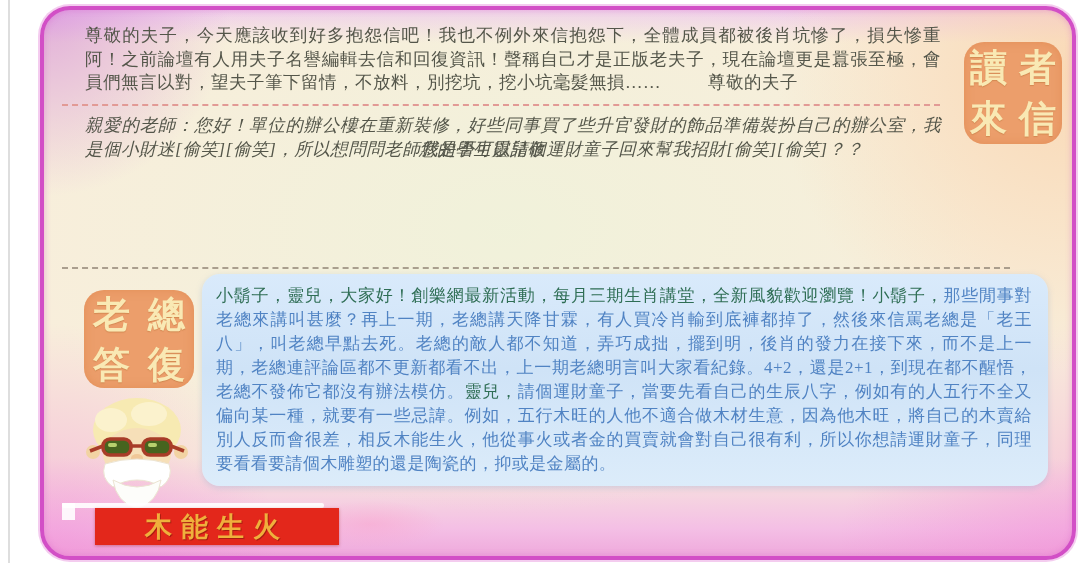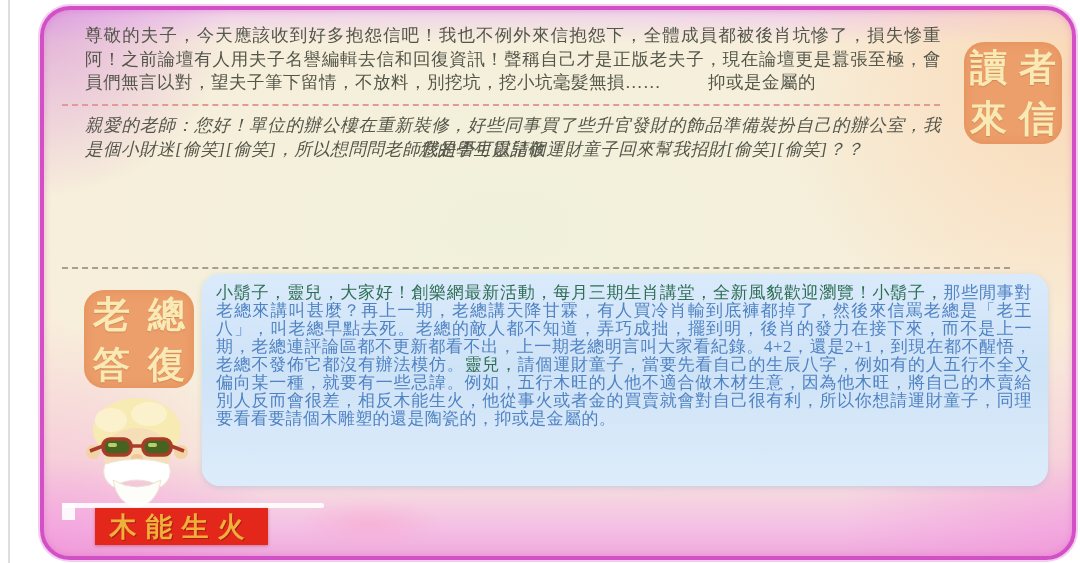--- a/index.html
+++ b/index.html
@@ -44,29 +44,29 @@
   .reader-box{left:964px;top:42px;width:98px;height:102px;font-size:37px;}
   .boss-box{left:84px;top:290px;width:110px;height:98px;font-size:37px;}
   .reply-panel{
     position:absolute;left:202px;top:274px;width:846px;height:212px;
     border-radius:18px;
     background:linear-gradient(180deg,#d9eafb 0%,var(--c-blue-panel,#cfe3f7) 45%,#dcecfa 100%);
     box-shadow:0 2px 6px rgba(140,170,210,.35);
   }
   .reply-text{
     padding:10px 16px 0 14px;
-    font-size:17px;line-height:18px;letter-spacing:.4px;text-align:justify;
+    font-size:17px;line-height:24px;letter-spacing:.4px;text-align:justify;
   }
   .seg-green{color:var(--c-reply-green,#2f6e55);}
   .seg-blue{color:var(--c-reply-blue,#5083c3);}
   .oldman{position:absolute;left:76px;top:390px;width:122px;height:120px;}
   .banner-strip{position:absolute;left:62px;top:503px;width:262px;height:5px;background:#ffffff;opacity:.9;border-radius:2px;}
   .banner-notch{position:absolute;left:62px;top:503px;width:13px;height:17px;background:#ffffff;opacity:.9;}
   .banner{
-    position:absolute;left:95px;top:508px;width:173px;height:37px;
+    position:absolute;left:95px;top:508px;width:244px;height:37px;
     background:var(--c-banner-bg,#e3271b);
     color:var(--c-banner-text,#efb03c);
     font-size:27px;font-weight:bold;letter-spacing:9px;
     display:flex;align-items:center;justify-content:center;
     text-shadow:1px 1px 0 rgba(120,20,10,.55);
     box-shadow:0 1px 3px rgba(150,30,20,.4);
   }
   .watermark-smudge{
     position:absolute;left:295px;top:500px;width:150px;height:48px;border-radius:50%;
     background:radial-gradient(ellipse at center, rgba(250,160,200,.45), rgba(250,160,200,0) 70%);
@@ -74,21 +74,21 @@
 </style>
 </head>
 <body>
 
 <div class="thin-line"></div>
 
 <div class="page-frame"></div>
 
 <div class="letter letter-1">
   <span>尊敬的夫子，今天應該收到好多抱怨信吧！我也不例外來信抱怨下，全體成員都被後肖坑慘了，損失慘重阿！之前論壇有人用夫子名譽編輯去信和回復資訊！聲稱自己才是正版老夫子，現在論壇更是囂張至極，會員們無言以對，望夫子筆下留情，不放料，別挖坑，挖小坑毫髮無損……</span>
-  <span class="sig-inline">抑或是金屬的</span>
+  <span class="sig-inline">尊敬的夫子</span>
 </div>
 
 <div class="dashed dashed-1"></div>
 
 <div class="letter letter-2">
   <span>親愛的老師：您好！單位的辦公樓在重新裝修，好些同事買了些升官發財的飾品準備裝扮自己的辦公室，我是個小財迷[偷笑][偷笑]，所以想問問老師我是否可以請個運財童子回來幫我招財[偷笑][偷笑]？？</span>
   <span class="sig-right">您的學生靈兒敬</span>
 </div>
 
 <div class="dashed dashed-2"></div>

